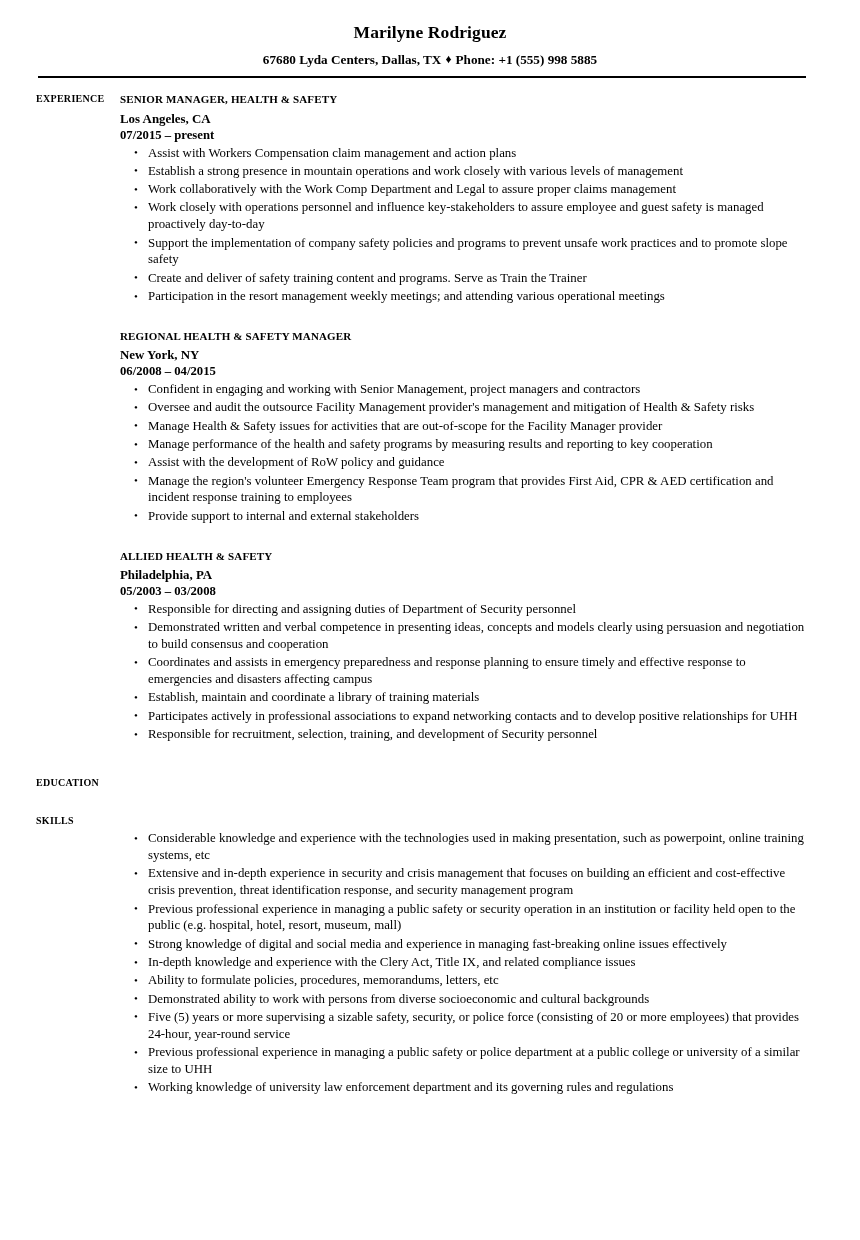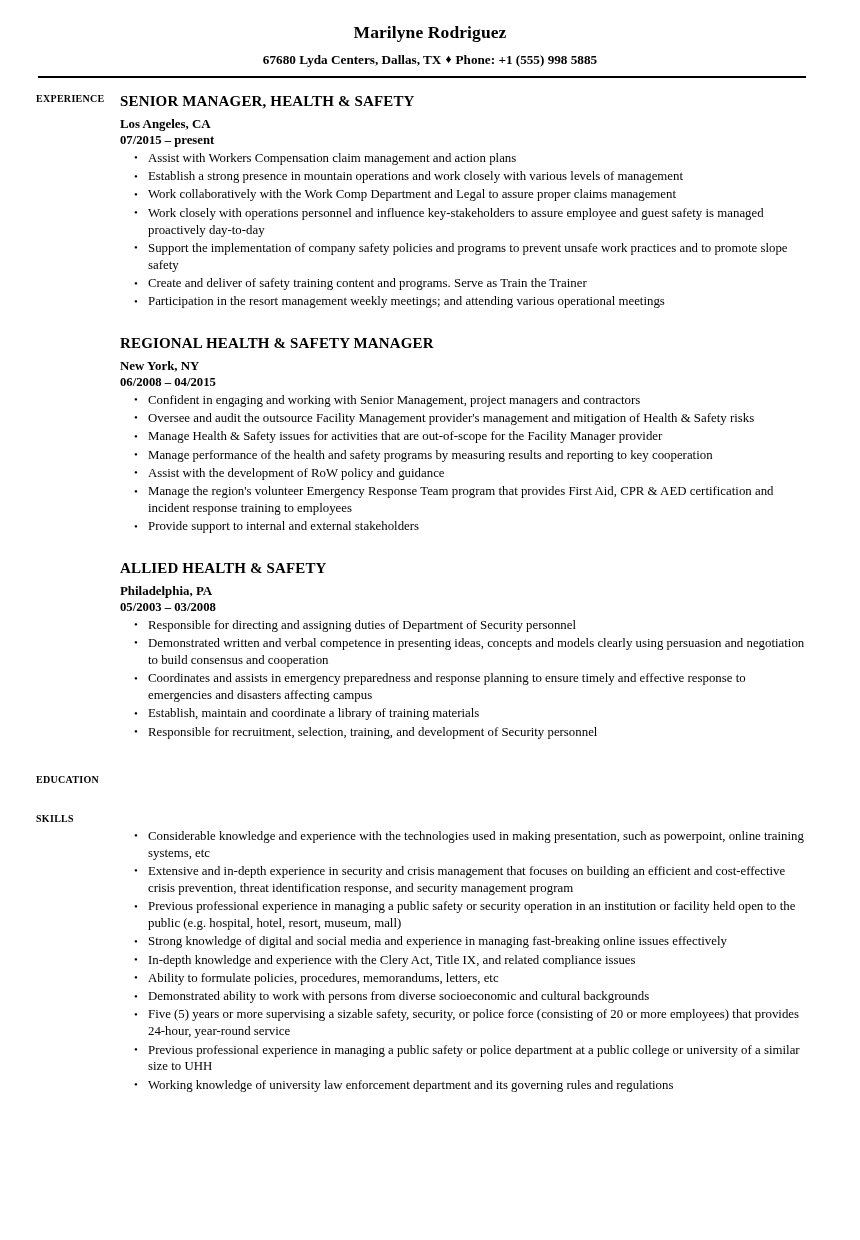--- a/index.html
+++ b/index.html
@@ -75,21 +75,21 @@
     flex: 1 1 auto;
     padding-right: 48px;
     box-sizing: border-box;
   }
 
   
   .job + .job {
     margin-top: 24px;
   }
   .job-title {
-    font-size: 15px;
+    font-size: 11px;
     font-weight: bold;
     letter-spacing: 0.15px;
     line-height: 1.32;
   }
   .job-location {
     font-size: 12.9px;
     font-weight: bold;
     margin-top: 5px;
     line-height: 1.22;
   }
@@ -190,20 +190,21 @@
 
         <div class="job">
           <div class="job-title">ALLIED HEALTH &amp; SAFETY</div>
           <div class="job-location">Philadelphia, PA</div>
           <div class="job-dates">05/2003 – 03/2008</div>
           <ul class="bullets">
             <li>Responsible for directing and assigning duties of Department of Security personnel</li>
             <li>Demonstrated written and verbal competence in presenting ideas, concepts and models clearly using persuasion and negotiation to build consensus and cooperation</li>
             <li>Coordinates and assists in emergency preparedness and response planning to ensure timely and effective response to emergencies and disasters affecting campus</li>
             <li>Establish, maintain and coordinate a library of training materials</li>
+            <li>Participates actively in professional associations to expand networking contacts and to develop positive relationships for UHH</li>
             <li>Responsible for recruitment, selection, training, and development of Security personnel</li>
           </ul>
         </div>
 
       </div>
     </div>
 
     <div class="section sec-education">
       <div class="sec-label">EDUCATION</div>
     </div>

